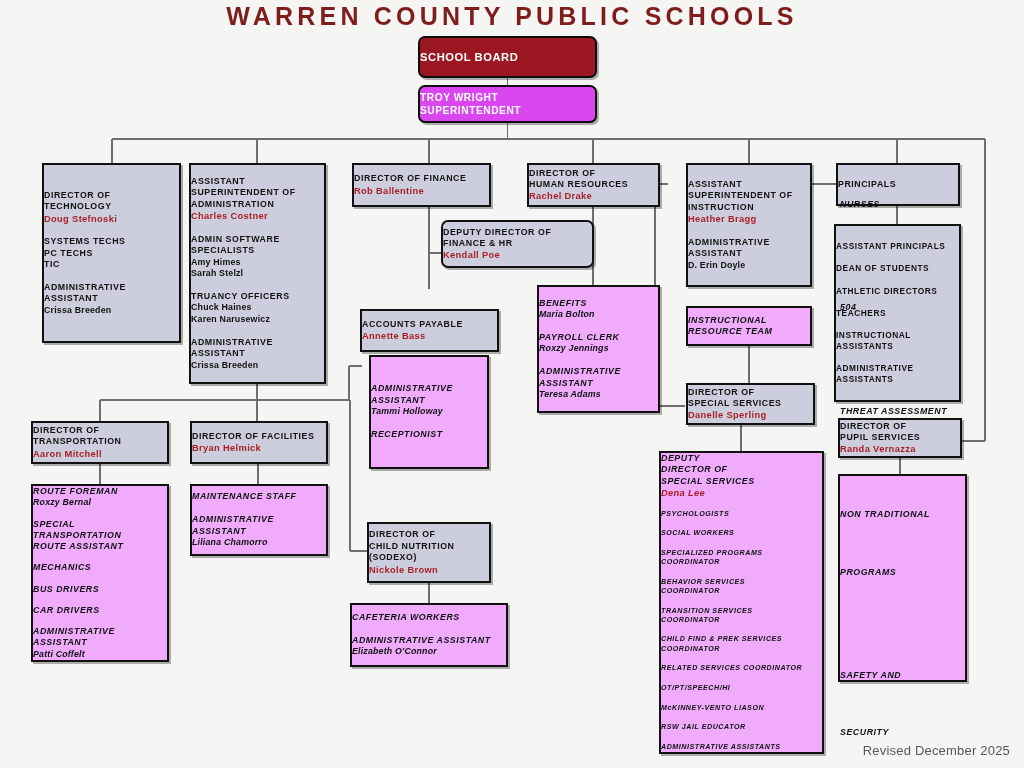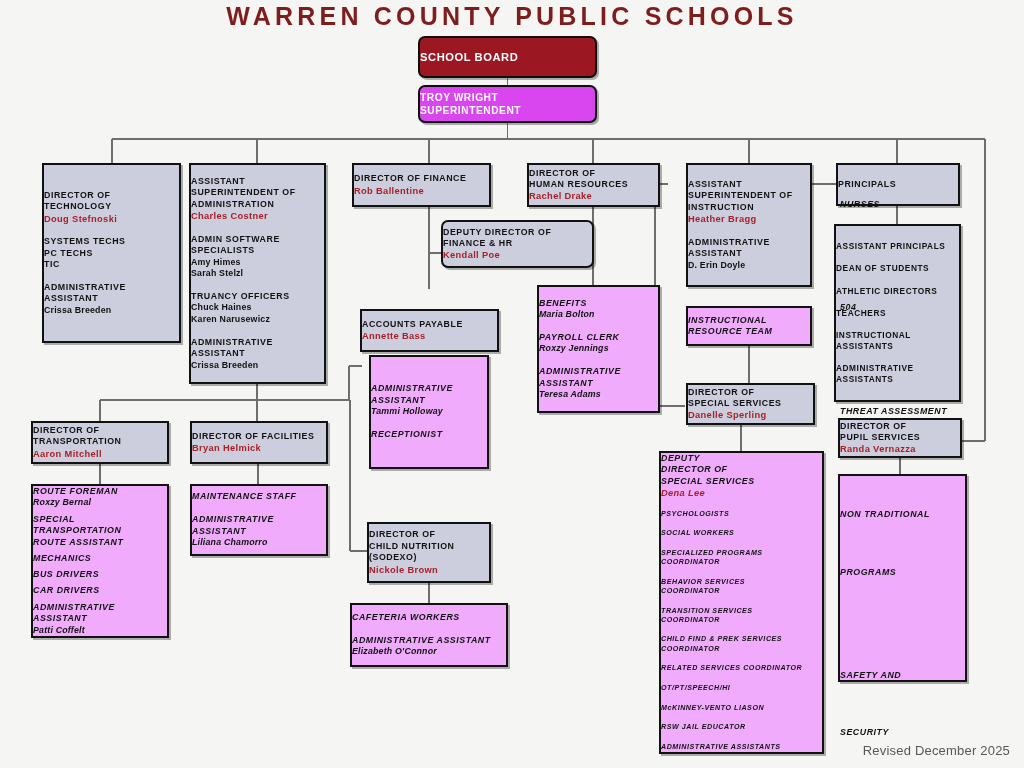--- a/index.html
+++ b/index.html
@@ -305,21 +305,21 @@
     <span class="ln role fs85">ASSISTANT</span>
     <span class="ln pname fs85">Daysi Vallejos</span>
   </div>
 
   <div class="node v-grey" style="left:31px;top:421px;width:138px;height:43px;">
     <span class="ln role fs85">DIRECTOR OF</span>
     <span class="ln role fs85">TRANSPORTATION</span>
     <span class="ln name fs9">Aaron Mitchell</span>
   </div>
 
-  <div class="node v-tan" style="left:31px;top:484px;width:138px;height:154px;">
+  <div class="node v-tan" style="left:31px;top:484px;width:138px;height:178px;">
     <span class="ln role fs85">ROUTE FOREMAN</span>
     <span class="ln pname fs85">Roxzy Bernal</span>
     <span class="gap"></span>
     <span class="ln role fs85">SPECIAL</span>
     <span class="ln role fs85">TRANSPORTATION</span>
     <span class="ln role fs85">ROUTE ASSISTANT</span>
     <span class="gap"></span>
     <span class="ln role fs85">MECHANICS</span>
     <span class="gap"></span>
     <span class="ln role fs85">BUS DRIVERS</span>

